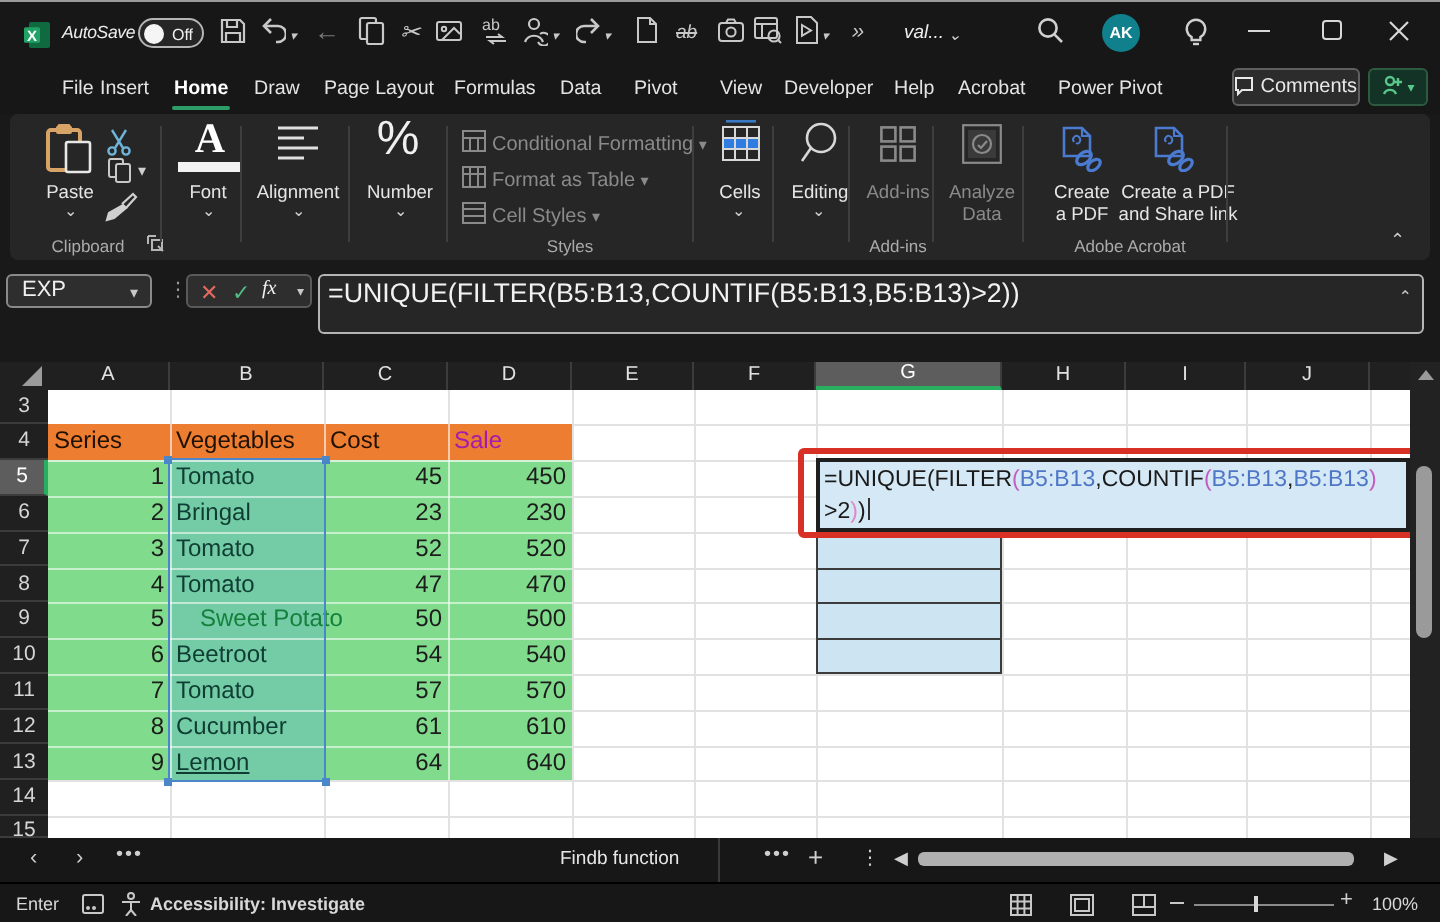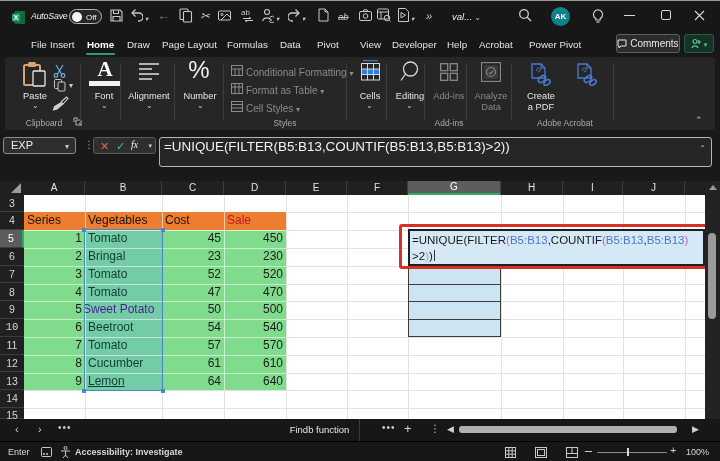--- a/index.html
+++ b/index.html
@@ -284,20 +284,21 @@
     </svg>
     <div class="bigbtn" style="left:513px;top:34px;width:46px;line-height:11px;">Create<br>a PDF</div>
 
     <svg class="abs" style="left:572px;top:6px" width="21" height="23" viewBox="0 0 21 23" fill="none" stroke="#4a7bd0">
       <path d="M1 1 h9 l4 4 v10 H1 Z" stroke-width="1.3"></path>
       <path d="M10 1 v4 h4" stroke-width="1.1"></path>
       <path d="M6 8 c-1.5 -2 1 -4 2.5 -2.5 c1.5 1.5 0 4 -1.5 3" stroke-width="1"></path>
       <ellipse cx="11" cy="16" rx="4.2" ry="2.6" transform="rotate(-40 11 16)" stroke-width="1.6"></ellipse>
       <ellipse cx="16" cy="19.5" rx="3.6" ry="2.2" transform="rotate(-40 16 19.5)" stroke-width="1.6"></ellipse>
     </svg>
+    <div class="bigbtn" style="left:548px;top:34px;width:72px;line-height:11px;">Create a PDF<br>and Share link</div>
     <div class="glabel" style="left:500px;">Adobe Acrobat</div>
     <div class="gsep" style="left:608px;"></div>
     <div class="abs" style="left:690px;top:58px;color:#c8c8c8;font-size:9px;">⌃</div>
   </div>
   <div class="abs" id="frow">
     <div id="namebox">EXP<span style="position:absolute;right:6px;top:1px;font-size:8px;color:#c8c8c8;">▾</span></div>
     <div class="abs" style="left:84px;top:9px;color:#9a9a9a;font-size:10px;">⋮</div>
     <div id="fxbox">
       <span style="position:absolute;left:6px;top:2px;color:#e06a5f;font-size:11px;">✕</span>
       <span style="position:absolute;left:22px;top:2px;color:#52bd85;font-size:11px;">✓</span>
@@ -361,37 +362,37 @@
     <div class="abs" style="left:0;top:142.4px;width:262px;height:1px;background:rgba(255,255,255,0.55);"></div>
     <div class="abs" style="left:0;top:160.2px;width:262px;height:1px;background:rgba(255,255,255,0.55);"></div>
     <div class="abs" style="left:0;top:178px;width:262px;height:1px;background:rgba(255,255,255,0.55);"></div>
     <div class="abs" style="left:61px;top:17.8px;width:1px;height:178px;background:rgba(255,255,255,0.6);"></div>
     <div class="abs" style="left:138px;top:17.8px;width:1px;height:178px;background:rgba(255,255,255,0.6);"></div>
     <div class="abs" style="left:200px;top:17.8px;width:1px;height:178px;background:rgba(255,255,255,0.6);"></div>
 
     <div class="cell" style="left:3px;top:17.8px;color:#201105;">Series</div>
     <div class="cell" style="left:64px;top:17.8px;color:#201105;">Vegetables</div>
     <div class="cell" style="left:141px;top:17.8px;color:#201105;">Cost</div>
-    <div class="cell" style="left:203px;top:17.8px;color:#b91c1c;">Sale</div>
+    <div class="cell" style="left:203px;top:17.8px;color:#a21caf;">Sale</div>
 
     <div class="cell num" style="left:0;top:35.6px;width:58px;">1</div>
     <div class="cell num" style="left:0;top:53.4px;width:58px;">2</div>
     <div class="cell num" style="left:0;top:71.2px;width:58px;">3</div>
     <div class="cell num" style="left:0;top:89px;width:58px;">4</div>
     <div class="cell num" style="left:0;top:106.8px;width:58px;">5</div>
     <div class="cell num" style="left:0;top:124.6px;width:58px;">6</div>
     <div class="cell num" style="left:0;top:142.4px;width:58px;">7</div>
     <div class="cell num" style="left:0;top:160.2px;width:58px;">8</div>
     <div class="cell num" style="left:0;top:178px;width:58px;">9</div>
 
     <div class="cell" style="left:64px;top:35.6px;color:#0f3d33;">Tomato</div>
     <div class="cell" style="left:64px;top:53.4px;color:#0f3d33;">Bringal</div>
     <div class="cell" style="left:64px;top:71.2px;color:#0f3d33;">Tomato</div>
     <div class="cell" style="left:64px;top:89px;color:#0f3d33;">Tomato</div>
-    <div class="cell" style="left:59px;top:106.8px;color:#4c1d95;">Sweet Potato</div>
+    <div class="cell" style="left:76px;top:106.8px;color:#15803d;">Sweet Potato</div>
     <div class="cell" style="left:64px;top:124.6px;color:#0f3d33;">Beetroot</div>
     <div class="cell" style="left:64px;top:142.4px;color:#0f3d33;">Tomato</div>
     <div class="cell" style="left:64px;top:160.2px;color:#0f3d33;">Cucumber</div>
     <div class="cell" style="left:64px;top:178px;color:#0f3d33;text-decoration:underline;">Lemon</div>
 
     <div class="cell num" style="left:138px;top:35.6px;width:59px;">45</div>
     <div class="cell num" style="left:138px;top:53.4px;width:59px;">23</div>
     <div class="cell num" style="left:138px;top:71.2px;width:59px;">52</div>
     <div class="cell num" style="left:138px;top:89px;width:59px;">47</div>
     <div class="cell num" style="left:138px;top:106.8px;width:59px;">50</div>
@@ -427,37 +428,37 @@
 
   <div class="abs" style="left:399px;top:224px;width:311px;height:45px;border:3px solid #d93025;border-radius:3px;"></div>
   <div class="abs" id="rowhdrs" style="left:0;top:194.5px;width:24px;height:224.5px;background:#202020;">
     <div class="rowhdr" style="top:0;height:17.8px;line-height:17.8px;">3</div>
     <div class="rowhdr" style="top:17.8px;height:17.8px;line-height:17.8px;">4</div>
     <div class="rowhdr" style="top:35.6px;height:17.8px;line-height:17.8px;background:#5d5d5d;color:#fff;border-right:2px solid #27ae60;">5</div>
     <div class="rowhdr" style="top:53.4px;height:17.8px;line-height:17.8px;">6</div>
     <div class="rowhdr" style="top:71.2px;height:17.8px;line-height:17.8px;">7</div>
     <div class="rowhdr" style="top:89px;height:17.8px;line-height:17.8px;">8</div>
     <div class="rowhdr" style="top:106.8px;height:17.8px;line-height:17.8px;">9</div>
-    <div class="rowhdr" style="top:124.6px;height:17.8px;line-height:17.8px;font-family:Liberation Mono, monospace;">10</div>
+    <div class="rowhdr" style="top:124.6px;height:17.8px;line-height:17.8px;">10</div>
     <div class="rowhdr" style="top:142.4px;height:17.8px;line-height:17.8px;">11</div>
     <div class="rowhdr" style="top:160.2px;height:17.8px;line-height:17.8px;">12</div>
     <div class="rowhdr" style="top:178px;height:17.8px;line-height:17.8px;">13</div>
     <div class="rowhdr" style="top:195.8px;height:17.8px;line-height:17.8px;">14</div>
     <div class="rowhdr" style="top:213.6px;height:10.9px;line-height:14px;">15</div>
   </div>
   <div class="abs" id="vscroll" style="left:705px;top:181px;width:15px;height:251px;background:#222;">
     <div class="abs" style="left:4px;top:4px;width:0;height:0;border-left:4px solid transparent;border-right:4px solid transparent;border-bottom:5px solid #9a9a9a;"></div>
     <div class="abs" style="left:3px;top:52px;width:8px;height:86px;background:#9a9a9a;border-radius:4px;"></div>
     <div class="abs" style="left:4px;top:242px;width:0;height:0;border-left:4px solid transparent;border-right:4px solid transparent;border-top:5px solid #9a9a9a;"></div>
   </div>
   <div class="abs" id="tabbar">
     <div class="abs ic" style="left:15px;top:4px;font-size:11px;">‹</div>
     <div class="abs ic" style="left:38px;top:4px;font-size:11px;">›</div>
     <div class="abs ic" style="left:58px;top:3px;font-size:10px;letter-spacing:1px;">•••</div>
-    <div class="abs" style="left:280px;top:0;width:80px;height:22px;color:#e6e6e6;font-size:9.5px;line-height:21px;text-align:center;border-right:1px solid #3a3a3a;">Findb function</div>
+    <div class="abs" style="left:280px;top:0;width:80px;height:22px;color:#e6e6e6;font-size:9.5px;line-height:21px;text-align:left;border-right:1px solid #3a3a3a;">Findb function</div>
     <div class="abs ic" style="left:382px;top:3px;font-size:10px;letter-spacing:1px;">•••</div>
     <div class="abs ic" style="left:404px;top:2px;font-size:13px;">+</div>
     <div class="abs ic" style="left:430px;top:4px;font-size:10px;">⋮</div>
     <div class="abs ic" style="left:447px;top:5px;font-size:9px;">◀</div>
     <div class="abs" style="left:459px;top:7px;width:218px;height:7px;background:#b0b0b0;border-radius:3px;"></div>
     <div class="abs ic" style="left:692px;top:5px;font-size:9px;">▶</div>
   </div>
   <div class="abs" id="statusbar">
     <div class="stxt" style="left:8px;">Enter</div>
     <svg class="abs" style="left:41px;top:5px" width="11" height="10" viewBox="0 0 11 10" fill="none" stroke="#c8c8c8" stroke-width="1">

